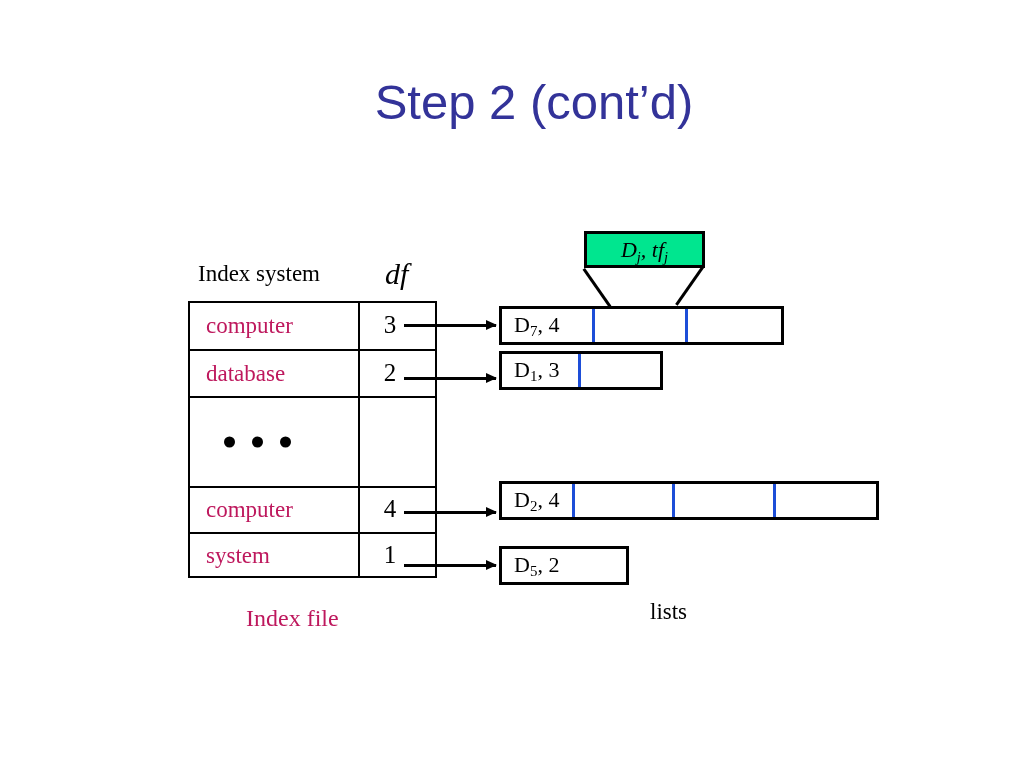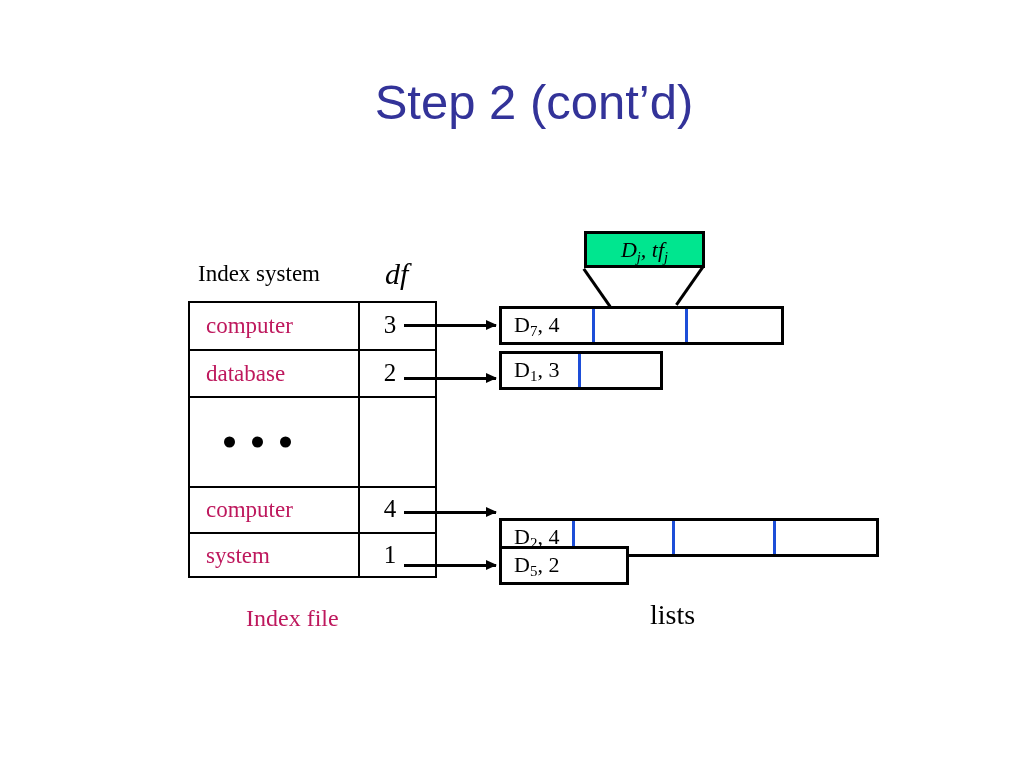--- a/index.html
+++ b/index.html
@@ -120,21 +120,21 @@
     left: 246px;
     top: 605px;
     font-size: 24px;
     color: #be185d;
     white-space: nowrap;
   }
   #cap-lists {
     position: absolute;
     left: 650px;
     top: 599px;
-    font-size: 28px;
+    font-size: 23px;
     color: #000000;
     white-space: nowrap;
   }
 
   
   .plist {
     position: absolute;
     display: flex;
     height: 39px;
     border: 3px solid #000000;
@@ -276,21 +276,21 @@
 
   <div class="plist" style="left:499px;top:351px;width:164px;">
     <div class="pcell">
       <span class="plabel">
         <span>D</span><sub>1</sub><span>,&nbsp;</span><span>3</span>
       </span>
     </div>
     <div class="pcell"></div>
   </div>
 
-  <div class="plist" style="left:499px;top:518px;width:380px;gap:28px;">
+  <div class="plist" style="left:499px;top:481px;width:380px;gap:28px;">
     <div class="pcell">
       <span class="plabel">
         <span>D</span><sub>2</sub><span>,&nbsp;</span><span>4</span>
       </span>
     </div>
     <div class="pcell"></div>
     <div class="pcell"></div>
     <div class="pcell"></div>
   </div>
 

